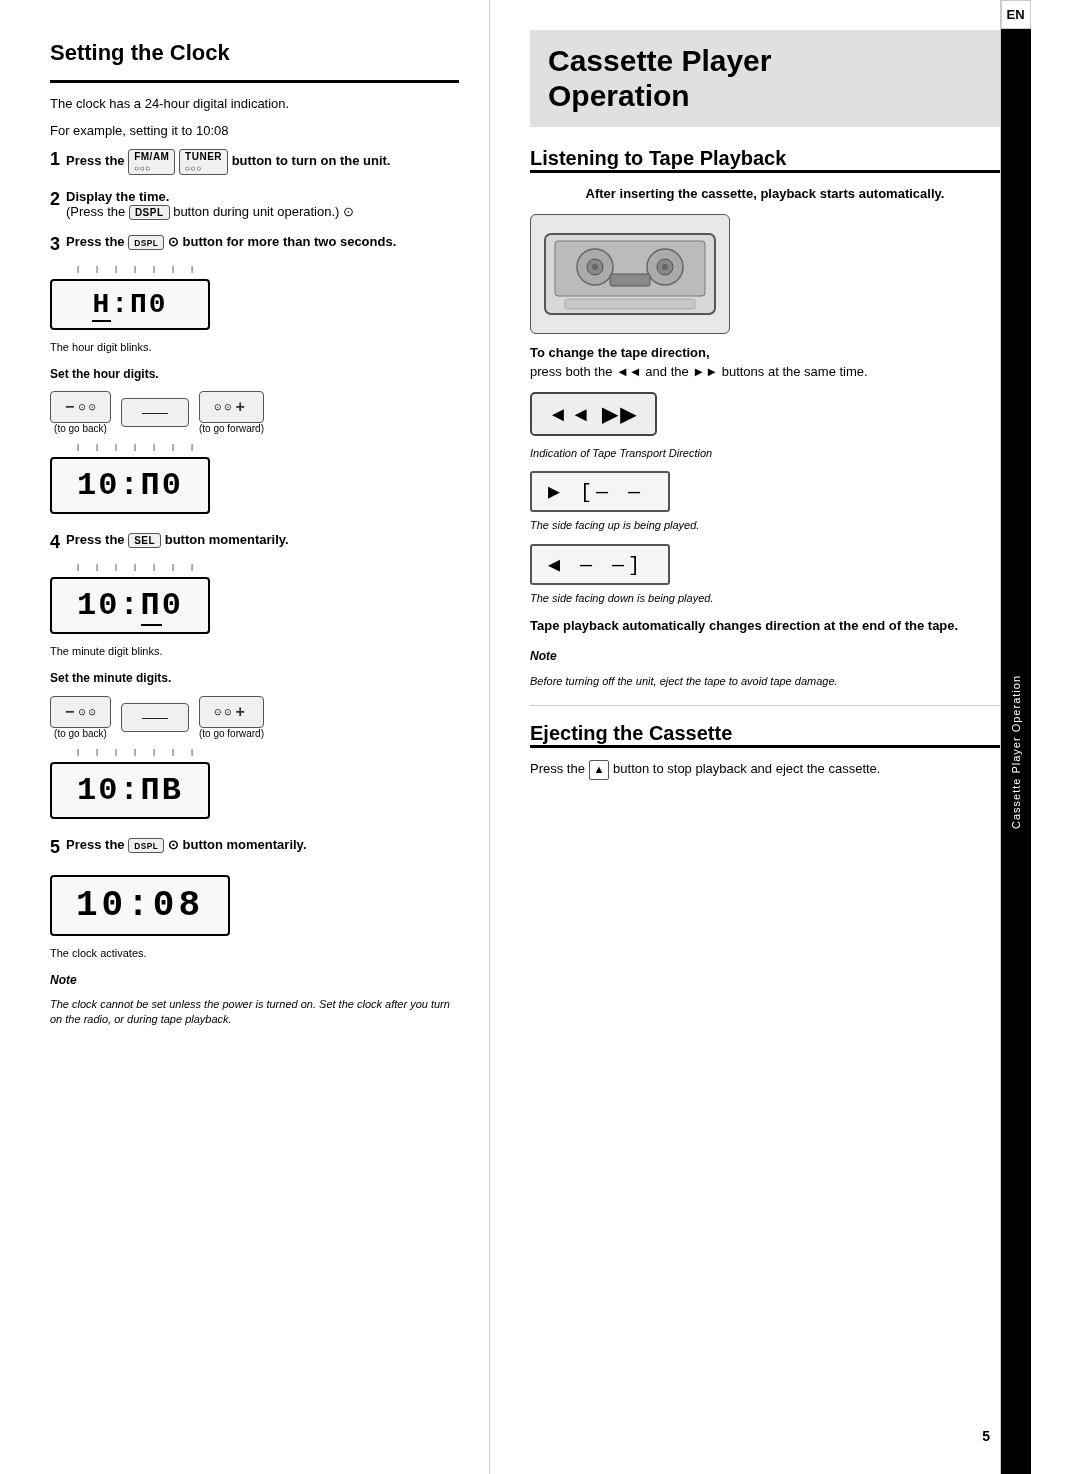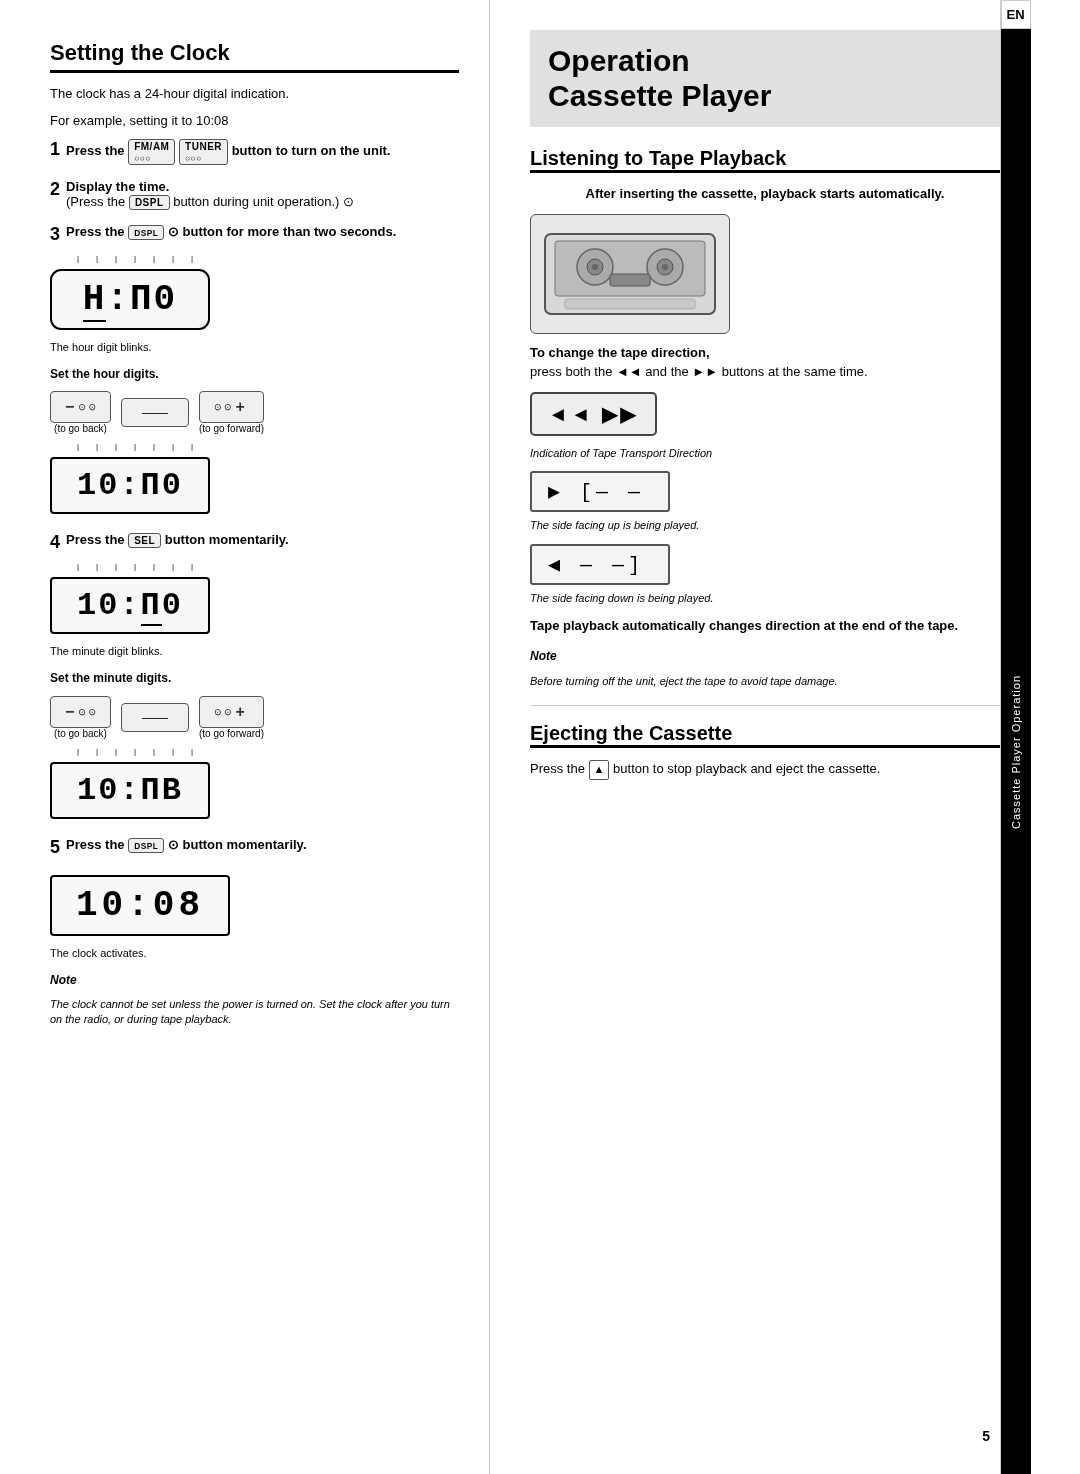--- a/index.html
+++ b/index.html
@@ -30,21 +30,21 @@
       width: 540px;
       padding: 30px 30px 40px 40px;
       position: relative;
     }
 
     
     .section-title {
       font-size: 22px;
       font-weight: bold;
       border-bottom: 3px solid #000;
-      padding-bottom: 4px;
+      padding-bottom: 14px;
       margin-bottom: 12px;
       margin-top: 0;
     }
     .section-title-large {
       font-size: 30px;
       font-weight: bold;
       line-height: 1.15;
       background: #e0e0e0;
       padding: 14px 18px 14px 18px;
       margin-bottom: 20px;
@@ -230,21 +230,21 @@
       <div class="display-wrapper">
         <div class="ticks-above">
           <span>|</span>
           <span>|</span>
           <span>|</span>
           <span>|</span>
           <span>|</span>
           <span>|</span>
           <span>|</span>
         </div>
-        <div class="display-box" style="font-size:36px; letter-spacing:2px;border-radius:11px;">
+        <div class="display-box" style="font-size:28px; letter-spacing:2px;">
           <span style="border-bottom:2px solid #000;">H</span><span>:</span><span>Π0</span>
         </div>
       </div>
       <p class="caption">The hour digit blinks.</p>
     </div>
 
     <p class="sub-label">Set the hour digits.</p>
 
     <div class="btn-group">
       <div>
@@ -363,22 +363,22 @@
 
     <div class="step" style="margin-top:10px;">
       <p class="note-title">Note</p>
       <p class="note-text">The clock cannot be set unless the power is turned on. Set the clock after you turn on the radio, or during tape playback.</p>
     </div>
   </div>
 
   <div class="right-col">
 
     <div class="section-title-large">
+      <div>Cassette Player</div>
       <div>Operation</div>
-      <div>Cassette Player</div>
     </div>
 
     <h2 class="section-title-medium">Listening to Tape Playback</h2>
 
     <p style="font-weight:bold; font-size:13px; margin-bottom:10px;text-align:center;">After inserting the cassette, playback starts automatically.</p>
 
     <div class="cassette-img">
       <div style="position:relative; width:100%; height:100%; display:flex; align-items:center; justify-content:center;">
 
         <svg width="190" height="110" viewBox="0 0 190 110">

